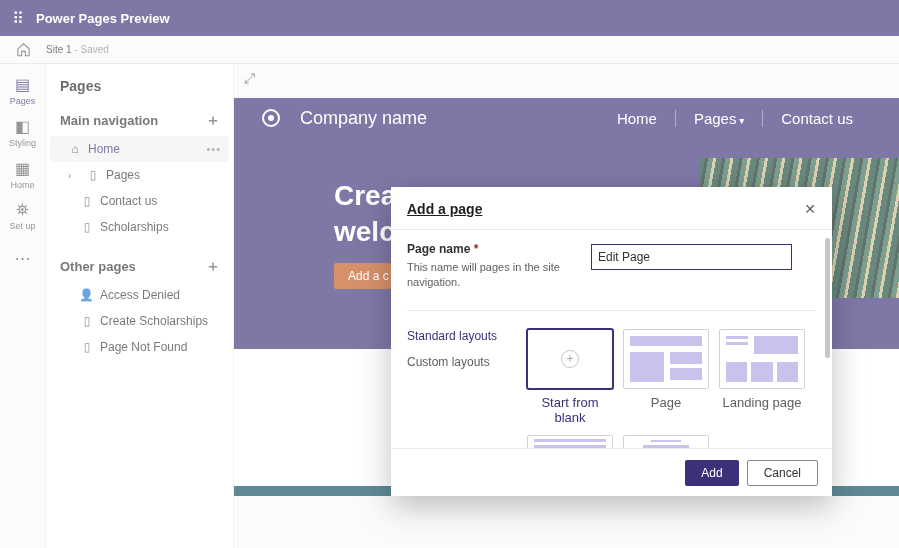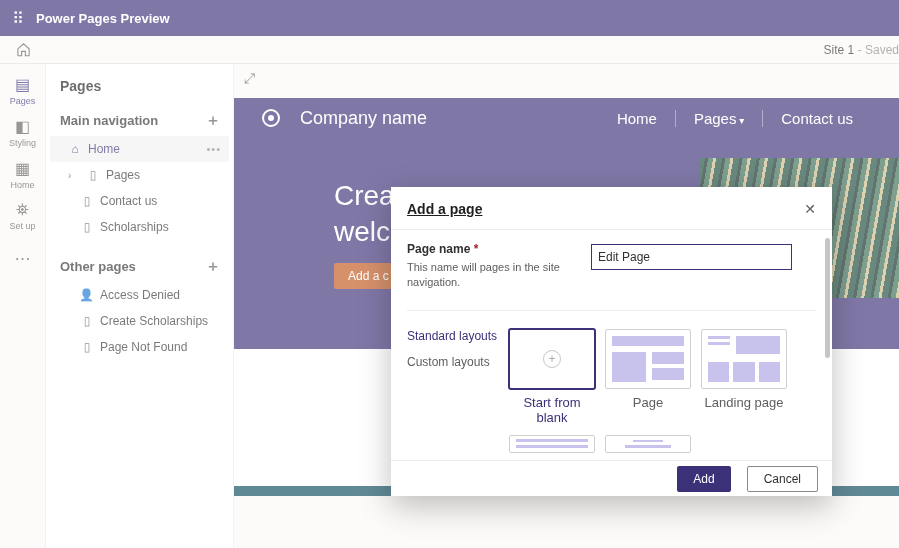--- a/index.html
+++ b/index.html
@@ -4,21 +4,21 @@
 <style>
   * { box-sizing: border-box; margin: 0; padding: 0; font-family: "Segoe UI", -apple-system, sans-serif; }
   body { width: 899px; height: 548px; overflow: hidden; position: relative; background: #faf9f8; }
 
   .topbar { height: 36px; background: #3b3178; display: flex; align-items: center; color: #fff; }
   .waffle { width: 36px; height: 36px; display: flex; align-items: center; justify-content: center; font-size: 16px; }
   .app-title { font-size: 13px; font-weight: 600; }
 
   .row2 { height: 28px; display: flex; align-items: center; border-bottom: 1px solid #e1dfdd; }
   .home-icon-cell { width: 46px; display: flex; justify-content: center; color: #605e5c; }
-  .site-status { flex: 1; text-align: right; font-size: 12px; color: #323130; }
+  .site-status { flex: 1; text-align: left; font-size: 10px; color: #323130; }
   .site-status .saved { color: #8a8886; }
 
   .main { position: absolute; top: 64px; left: 0; right: 0; bottom: 0; display: flex; }
 
   .rail { width: 46px; border-right: 1px solid #edebe9; display: flex; flex-direction: column; align-items: center; padding-top: 6px; gap: 2px; }
   .rail-item { width: 46px; height: 40px; display: flex; flex-direction: column; align-items: center; justify-content: center; gap: 2px; color: #605e5c; font-size: 9px; cursor: pointer; }
   .rail-item.active { color: #3b3178; }
   .rail-item.active .ri-icon { color: #3b3178; }
   .ri-icon { font-size: 16px; }
 
@@ -43,21 +43,21 @@
   .navbar { height: 40px; background: #3b3178; display: flex; align-items: center; padding: 0 28px; color: #fff; }
   .brand { display: flex; align-items: center; gap: 20px; font-size: 18px; }
   .brand-circle { width: 18px; height: 18px; border: 2px solid #fff; border-radius: 50%; position: relative; display: inline-block; }
   .brand-circle::after { content: ""; position: absolute; inset: 4px; background: #fff; border-radius: 50%; }
   .nav-links { margin-left: auto; display: flex; align-items: center; gap: 0; font-size: 15px; }
   .nav-link { padding: 0 18px; border-right: 1px solid rgba(255,255,255,0.4); }
   .nav-link:last-child { border-right: none; }
   .nav-caret { font-size: 10px; }
 
   .hero { background: #3b3178; margin: 0; padding: 40px 0 60px 100px; display: flex; position: relative; }
-  .hero-title { font-size: 28px; color: #fff; font-weight: 400; line-height: 1.3; max-width: 280px; }
+  .hero-title { font-size: 28px; color: #fff; font-weight: 700; line-height: 1.3; max-width: 280px; }
   .hero-btn { display: inline-block; background: #c0571c; color: #fff; font-size: 12px; padding: 6px 14px; border-radius: 2px; margin-top: 12px; }
   .hero-img { position: absolute; right: 0; top: 20px; width: 200px; height: 140px; background: repeating-linear-gradient(100deg,#1b4a3a 0 6px,#0e2a22 6px 9px,#3a6a52 9px 14px,#c9b887 14px 17px); border-radius: 2px 0 0 2px; }
   .bottom-band { position: absolute; left: 0; right: 0; bottom: 52px; height: 10px; background: #0a4a5c; }
 
   
   .scrim { position: absolute; inset: 0; background: rgba(255,255,255,0.35); }
 
   
   .dialog { position: absolute; top: 187px; left: 391px; width: 441px; height: 309px; background: #fff; box-shadow: 0 10px 30px rgba(0,0,0,0.25); display: flex; flex-direction: column; }
   .dlg-head { display: flex; align-items: center; justify-content: space-between; padding: 14px 16px 12px 16px; border-bottom: 1px solid #edebe9; }
@@ -67,35 +67,35 @@
   .dlg-scroll { position: absolute; right: 2px; top: 8px; width: 5px; height: 220px; background: transparent; }
   .dlg-scroll::before { content:""; position:absolute; top:0; left:0; width:5px; height:120px; background:#c8c6c4; border-radius:3px; }
 
   .name-row { display: flex; gap: 24px; }
   .name-block { width: 160px; }
   .field-label { font-size: 12px; color: #323130; font-weight: 600; }
   .req { color: #a4262c; }
   .field-help { font-size: 11px; color: #605e5c; margin-top: 4px; line-height: 1.35; }
   .name-input { width: 201px; height: 26px; border: 1px solid #3b3178; padding: 0 6px; font-size: 12px; color: #323130; outline: none; margin-top:2px; }
 
-  .layout-row { display: flex; gap: 2px; margin-top: 20px; border-top: 1px solid #edebe9; padding-top: 18px; }
+  .layout-row { display: flex; gap: 20px; margin-top: 20px; border-top: 1px solid #edebe9; padding-top: 18px; }
   .layout-tabs { width: 100px; display: flex; flex-direction: column; gap: 12px; font-size: 12px; }
   .layout-tab { color: #605e5c; cursor: pointer; }
   .layout-tab.active { color: #3b3178; }
   .layout-grid { flex: 1; display: grid; grid-template-columns: repeat(3, 86px); gap: 10px 10px; }
   .layout-cell { display: flex; flex-direction: column; align-items: center; gap: 6px; }
   .layout-thumb { width: 86px; height: 60px; border: 1px solid #d2d0ce; border-radius: 2px; background: #fff; position: relative; }
   .layout-thumb.selected { border: 1px solid #3b3178; box-shadow: 0 0 0 1px #3b3178; }
   .layout-cap { font-size: 13px; color: #605e5c; text-align: center; }
   .layout-cell.selected .layout-cap { color: #3b3178; }
 
   .thumb-plus { position: absolute; inset: 0; display: flex; align-items: center; justify-content: center; color: #a19f9d; font-size: 16px; }
   .thumb-plus-circle { width: 18px; height: 18px; border: 1px solid #c8c6c4; border-radius: 50%; display: flex; align-items: center; justify-content: center; font-size: 12px; }
 
-  .dlg-foot { height: 36px; border-top: 1px solid #edebe9; display: flex; align-items: center; justify-content: flex-end; gap: 16px; padding: 0 14px; }
+  .dlg-foot { height: 48px; border-top: 1px solid #edebe9; display: flex; align-items: center; justify-content: flex-end; gap: 8px; padding: 0 14px; }
   .btn { height: 26px; padding: 0 16px; font-size: 12px; border-radius: 2px; cursor: pointer; display: inline-flex; align-items: center; }
   .btn-primary { background: #3b3178; color: #fff; border: none; }
   .btn-secondary { background: #fff; color: #323130; border: 1px solid #8a8886; }
   .lp-lines { position: absolute; left: 6px; top: 6px; width: 22px; }
   .lp-lines span { display:block; height:3px; background:#c7c3ec; margin-bottom:3px; }
   .lp-box-big { position:absolute; left:34px; top:6px; right:6px; height:18px; background:#c7c3ec; }
   .lp-row { position:absolute; left:6px; right:6px; bottom:6px; display:flex; gap:4px; }
   .lp-row span { flex:1; height:20px; background:#c7c3ec; }
   
   .pg-top { position:absolute; left:6px; right:6px; top:6px; height:10px; background:#c7c3ec; }

